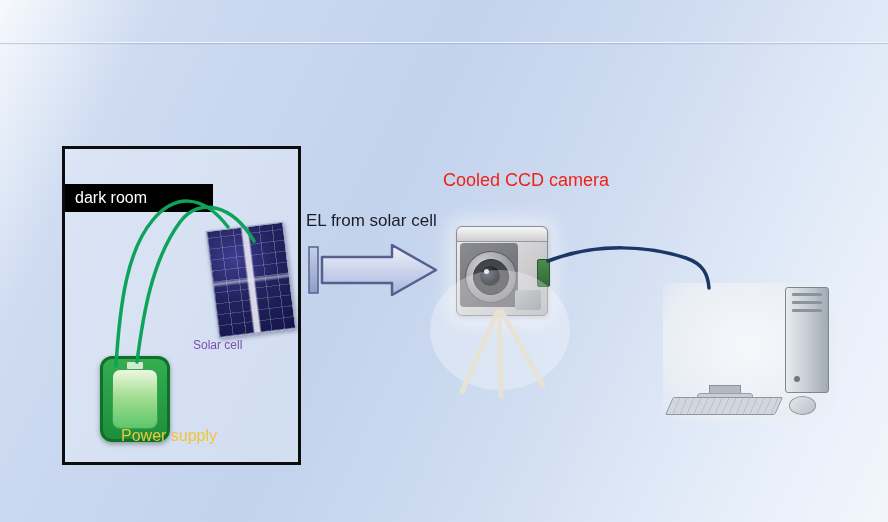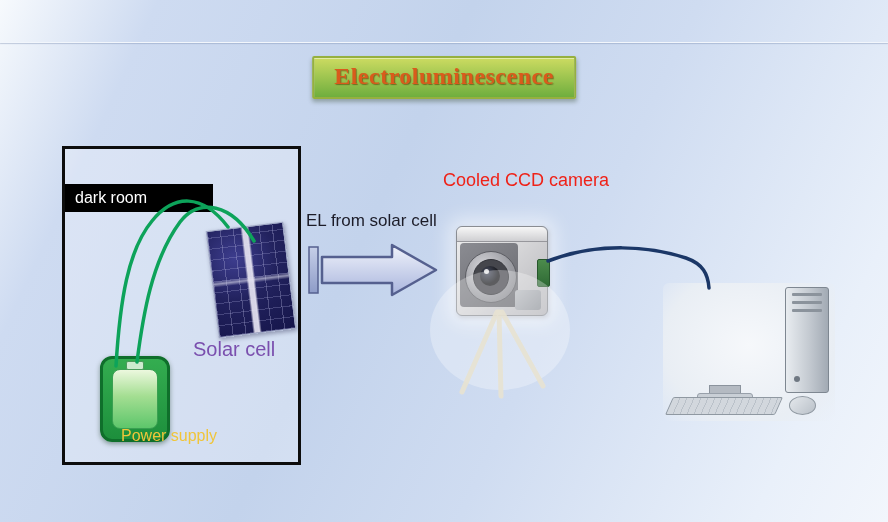--- a/index.html
+++ b/index.html
@@ -144,35 +144,32 @@
     border:1px solid #8f98a1;transform:skewX(-24deg);transform-origin:bottom left;border-radius:2px;
   }
   .mouse{
     position:absolute;left:126px;top:113px;width:25px;height:17px;border-radius:50%;
     background:linear-gradient(135deg,#e4e8ec,#b9c0c8);border:1px solid #8f98a1;
   }
   
   .label{position:absolute;z-index:4;white-space:nowrap;}
   .camera-label{left:443px;top:170px;font-size:18px;color:var(--camera-label,#ef2218);}
   .arrow-label{left:306px;top:211px;font-size:17px;color:var(--el-text,#1c1c28);}
-  .solar-label{left:193px;top:338px;font-size:20px;color:var(--solar-label,#7a4fae);z-index:4;}
+  .solar-label{left:193px;top:338px;font-size:12px;color:var(--solar-label,#7a4fae);z-index:4;}
   .power-label{left:74px;top:427px;font-size:16px;color:var(--power-label,#f0c53a);margin-left:47px;}
   
   .overlay{position:absolute;left:0;top:0;z-index:3;pointer-events:none;}
 </style>
 </head>
 <body>
 
 <div class="stage">
 
   <div class="top-line"></div>
 
-  <div class="title-box">
-    <span class="title-text">Electroluminescence</span>
-  </div>
 
   <div class="dark-room">
     <div class="dark-room-header">
       <span>dark room</span>
     </div>
   </div>
 
   <div class="solar-cell"></div>
 
   <div class="power-supply">

